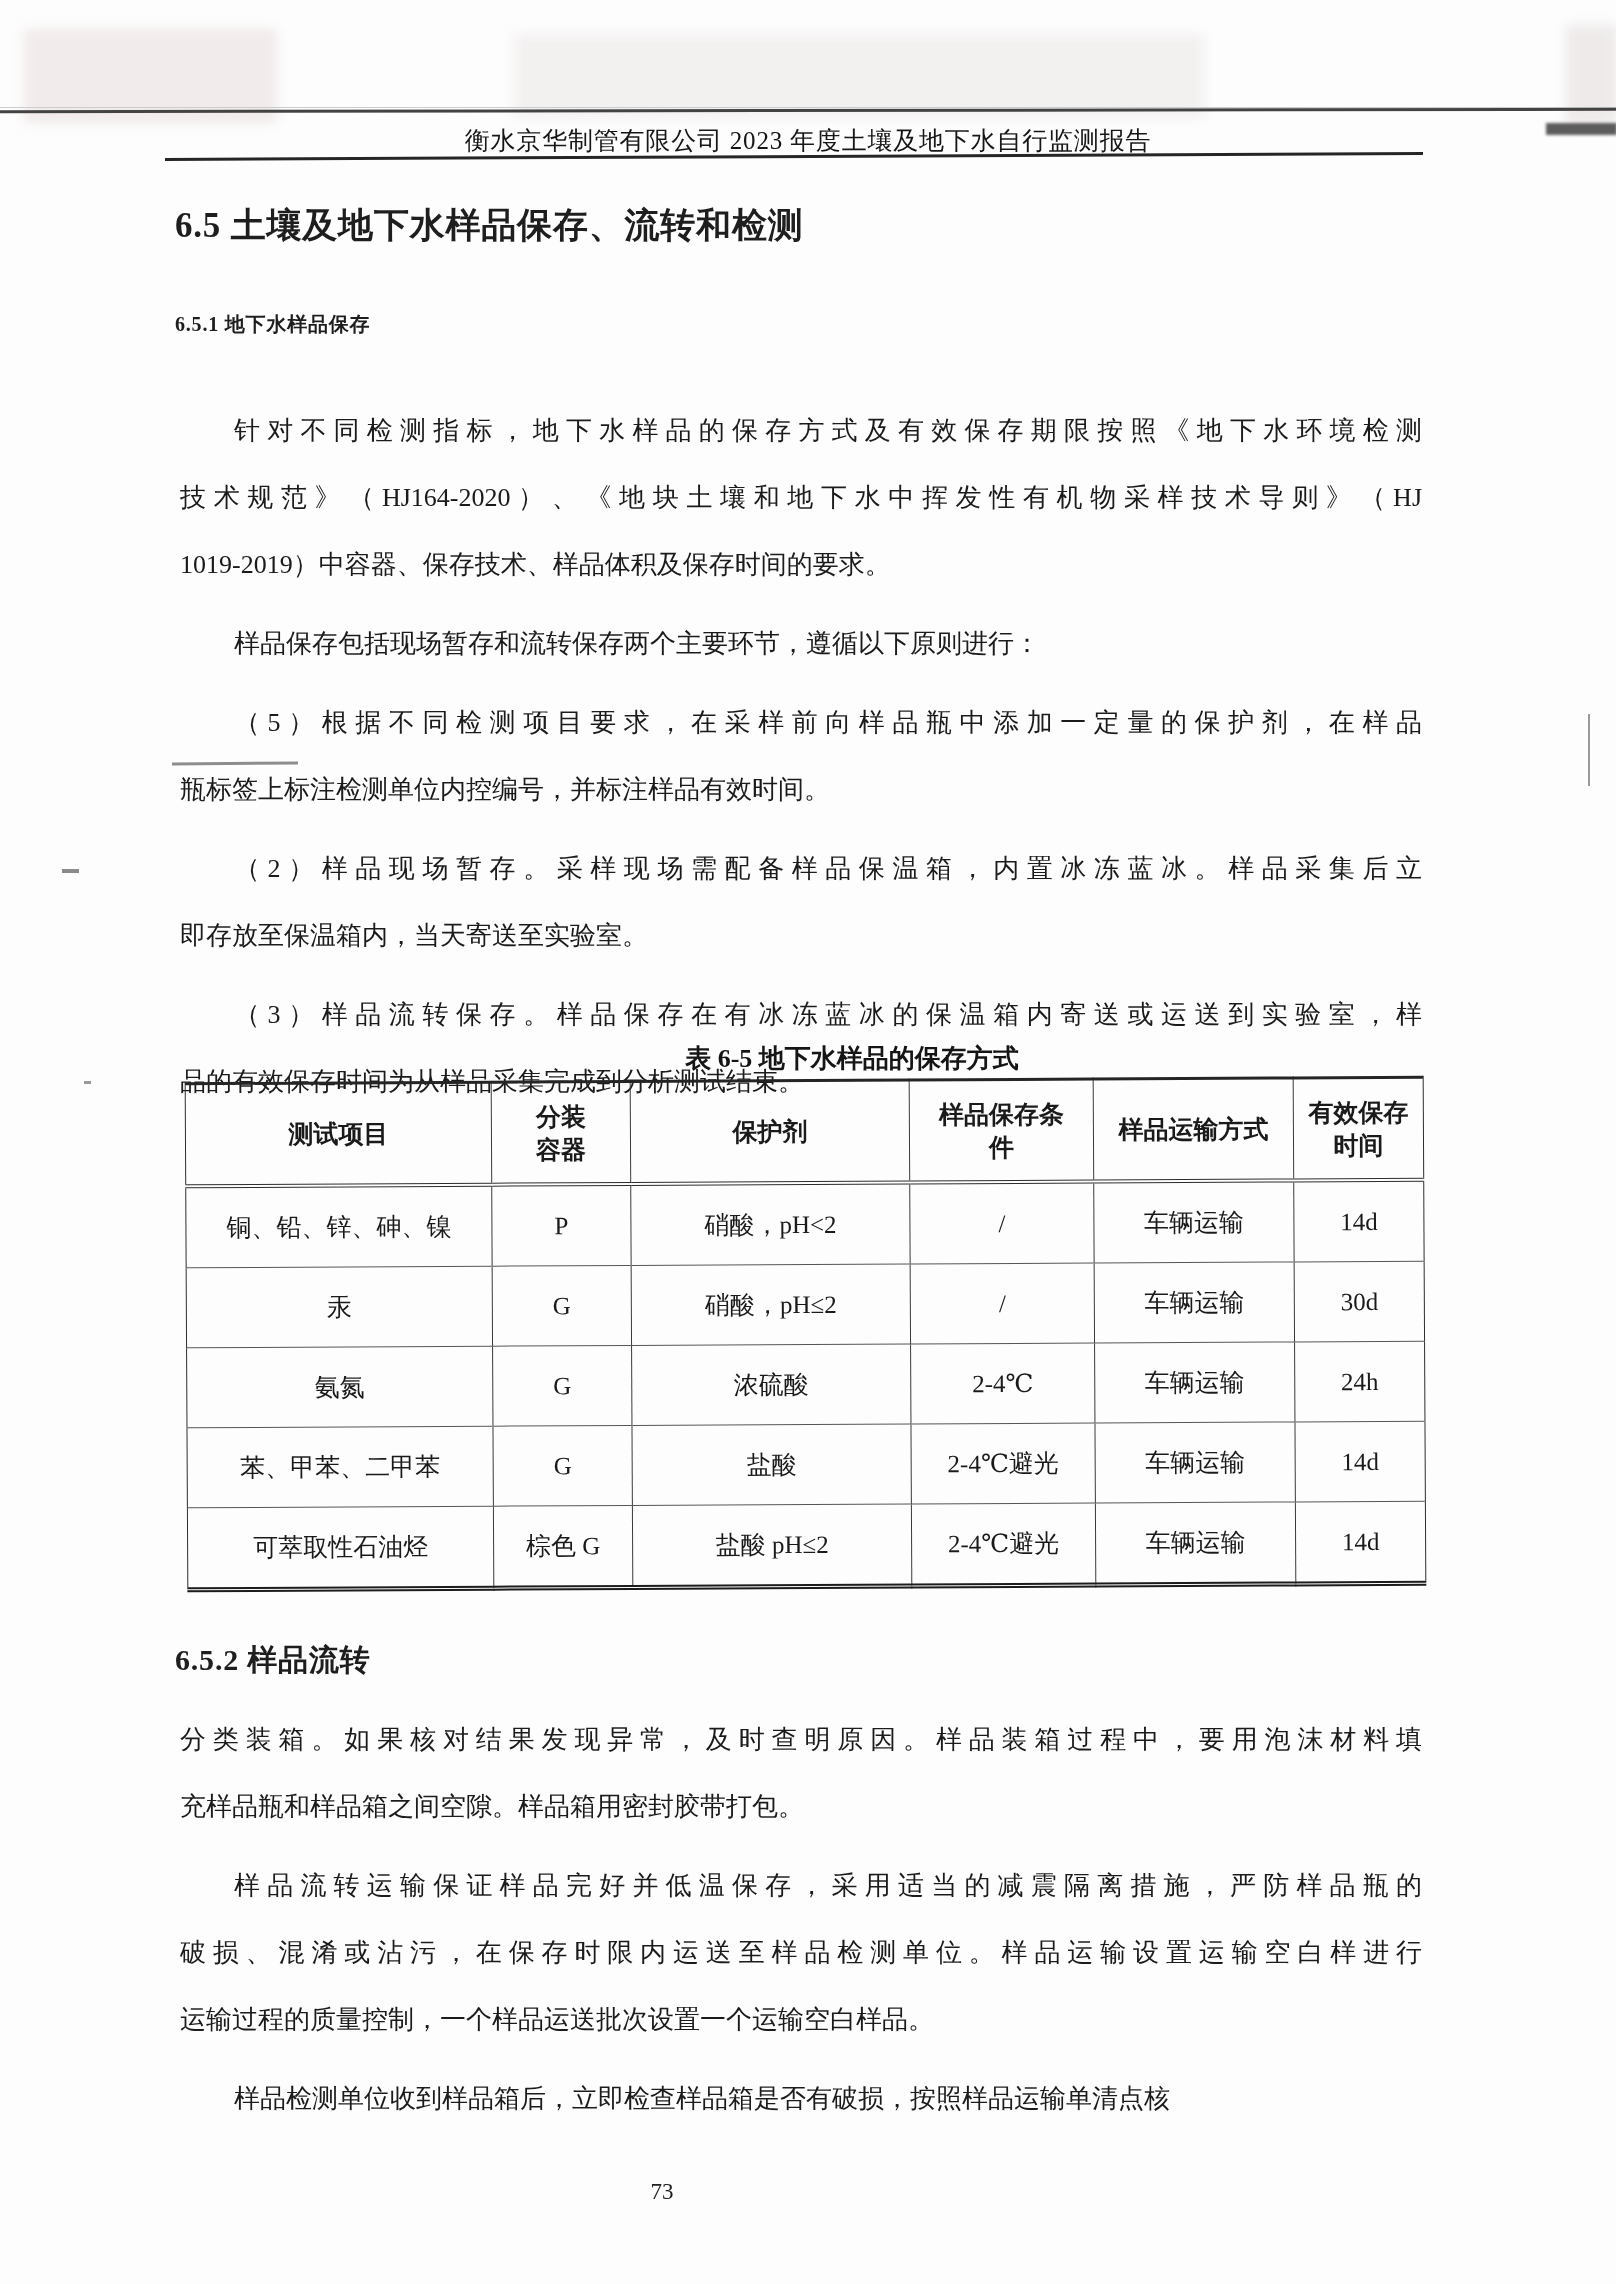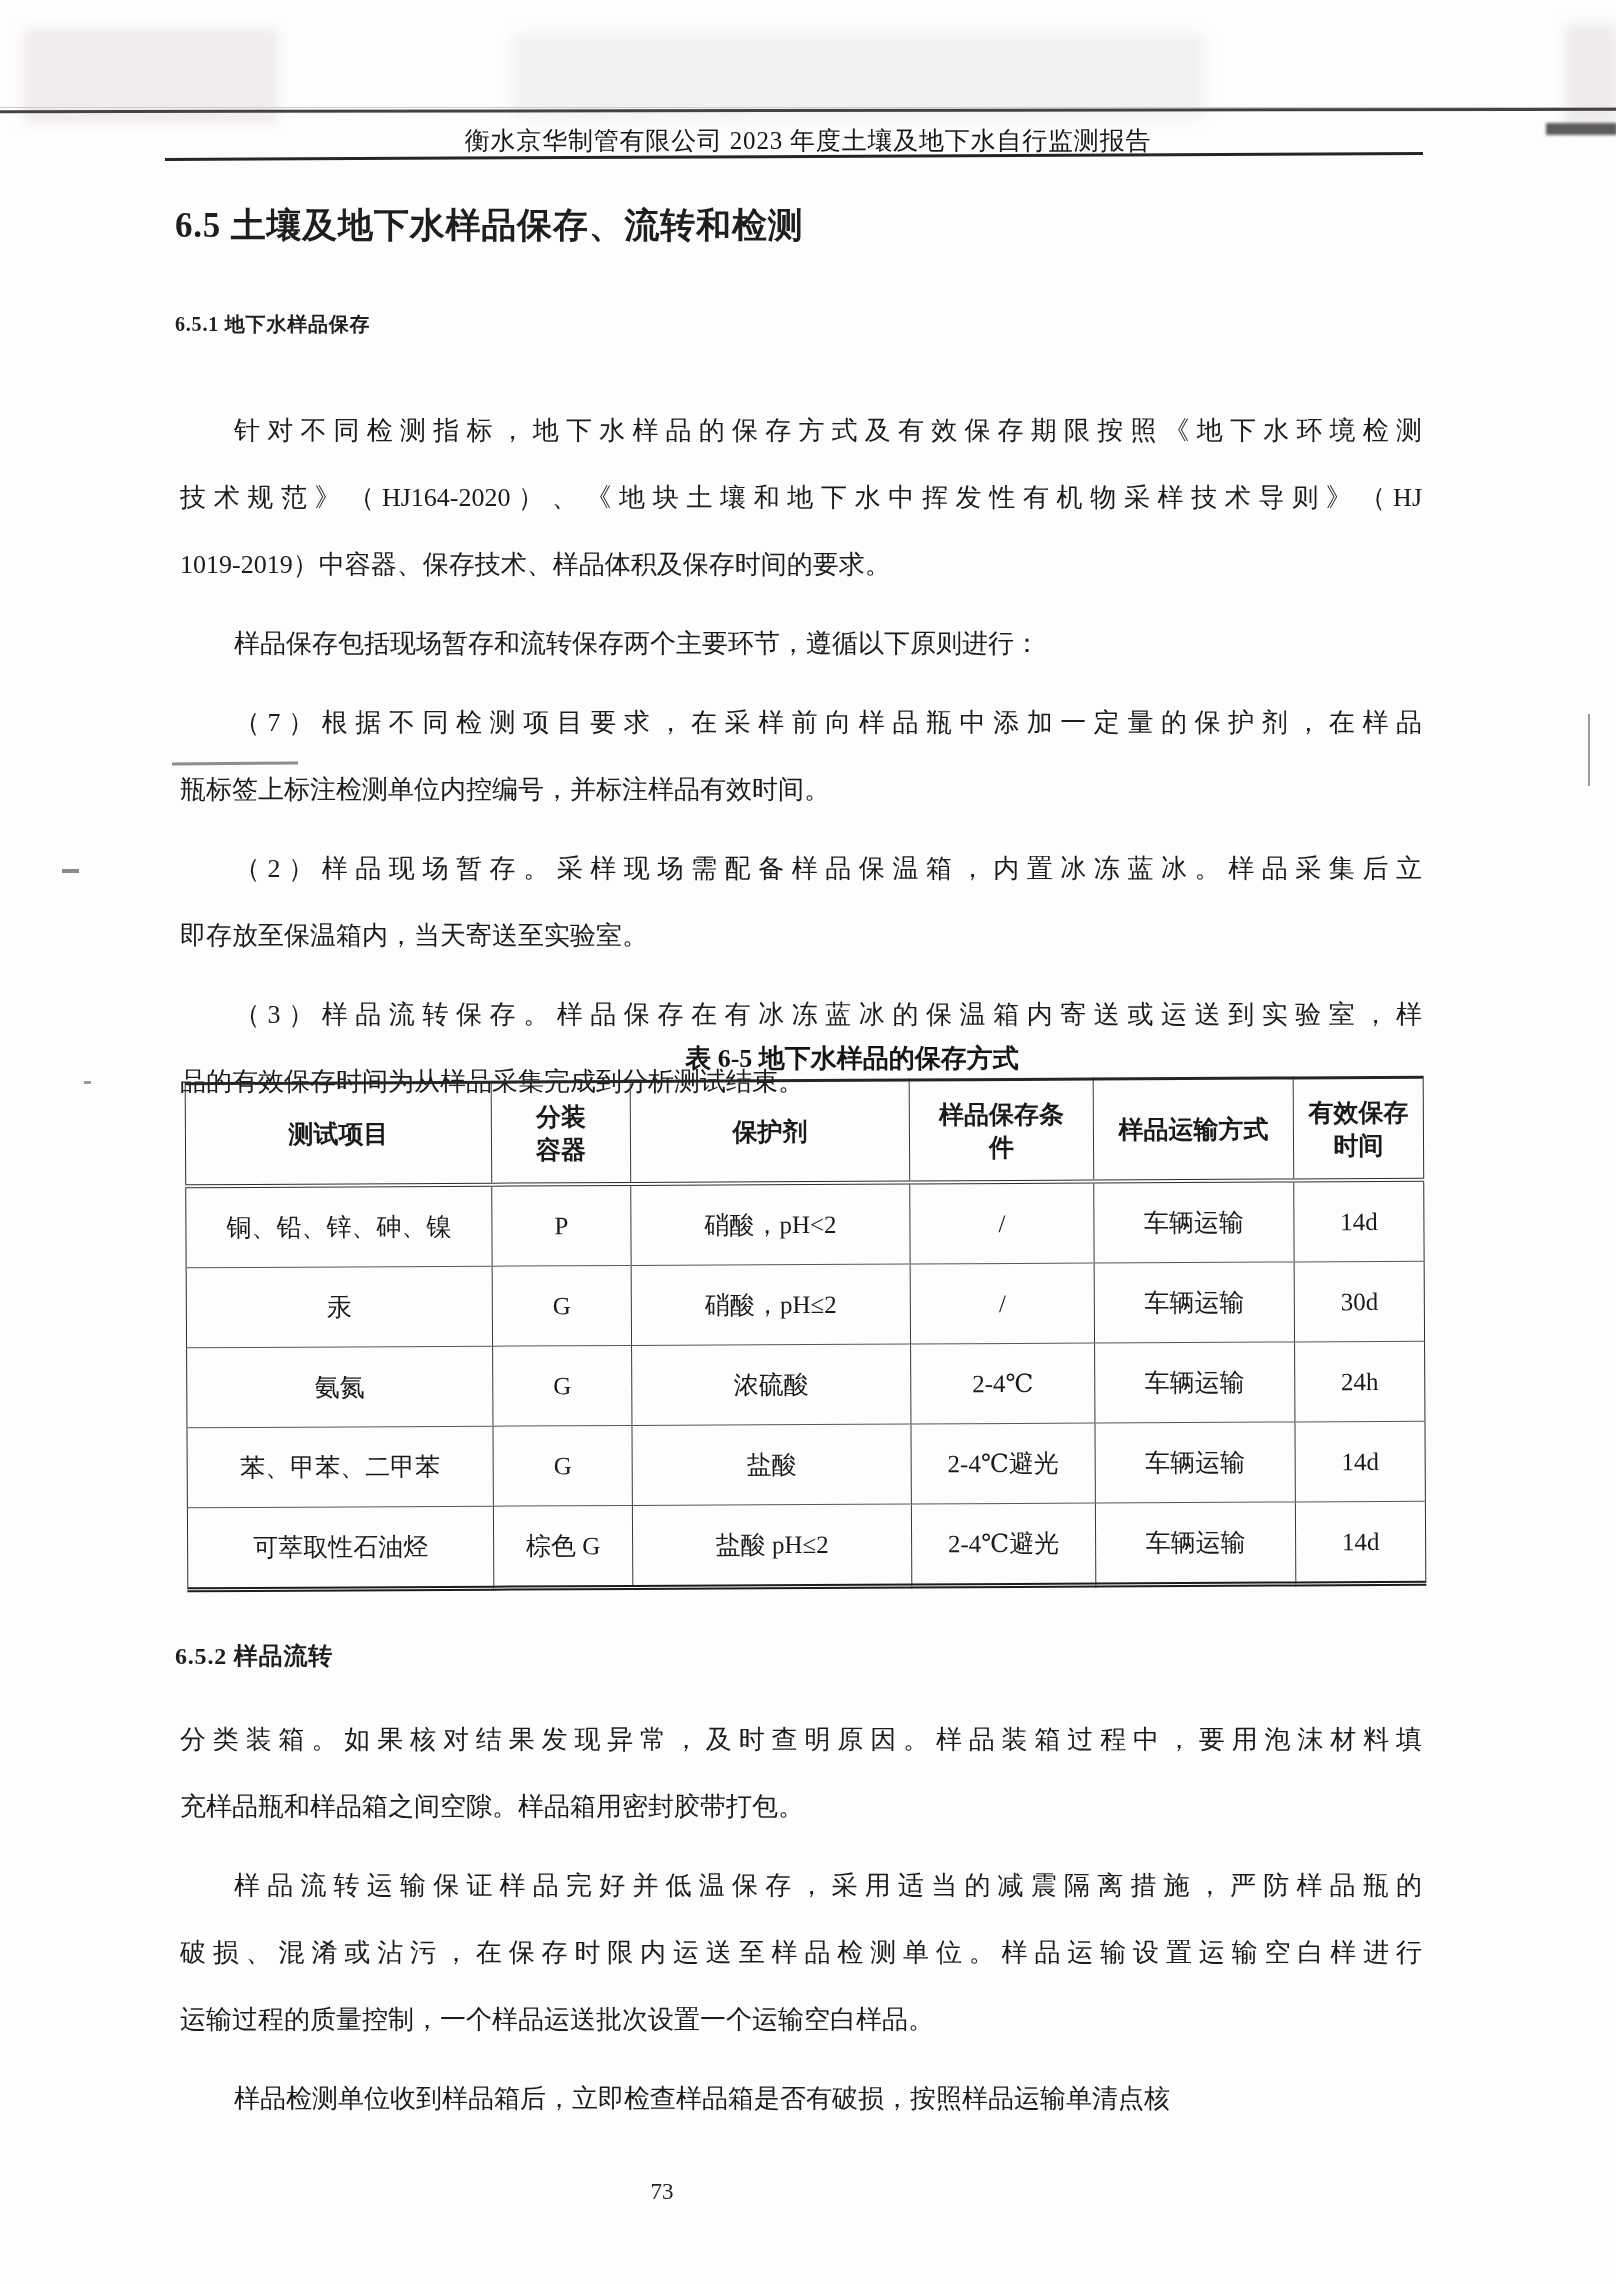--- a/index.html
+++ b/index.html
@@ -29,21 +29,21 @@
     position:absolute;left:0;top:124px;width:1616px;
     text-align:center;font-size:25px;letter-spacing:0.8px;color:#161616;
   }
   .header-underline{
     position:absolute;left:165px;top:155px;width:1258px;height:3.4px;
     background:#262626;transform:rotate(-0.27deg);transform-origin:center;
   }
   
   .h-65{position:absolute;left:175px;top:202px;font-size:35px;font-weight:bold;letter-spacing:0.8px;}
   .h-651{position:absolute;left:175px;top:311px;font-size:20px;font-weight:bold;letter-spacing:0.8px;}
-  .h-652{position:absolute;left:175px;top:1640px;font-size:24px;font-weight:bold;letter-spacing:0.8px;text-align:center;}
+  .h-652{position:absolute;left:175px;top:1640px;font-size:30px;font-weight:bold;letter-spacing:0.8px;text-align:center;}
   
   .body-block{position:absolute;left:168px;width:1266px;font-size:26px;line-height:67px;color:#1b1b1b;}
   .block-1{top:385px;}
   .block-2{top:1694px;}
   .para{margin:12px;}
   .line{text-align:justify;text-align-last:justify;white-space:nowrap;}
   .line.last{text-align-last:left;white-space:normal;}
   .line.first{text-indent:54px;}
   
   .table-caption{
@@ -98,21 +98,21 @@
   <div class="body-block block-1">
       <div class="para">
         <div class="line first">针对不同检测指标，地下水样品的保存方式及有效保存期限按照《地下水环境检测</div>
         <div class="line">技术规范》（HJ164-2020）、《地块土壤和地下水中挥发性有机物采样技术导则》（HJ</div>
         <div class="line last">1019-2019）中容器、保存技术、样品体积及保存时间的要求。</div>
       </div>
       <div class="para">
         <div class="line first last">样品保存包括现场暂存和流转保存两个主要环节，遵循以下原则进行：</div>
       </div>
       <div class="para">
-        <div class="line first">（7）根据不同检测项目要求，在采样前向样品瓶中添加一定量的保护剂，在样品</div>
+        <div class="line first">（5）根据不同检测项目要求，在采样前向样品瓶中添加一定量的保护剂，在样品</div>
         <div class="line last">瓶标签上标注检测单位内控编号，并标注样品有效时间。</div>
       </div>
       <div class="para">
         <div class="line first">（2）样品现场暂存。采样现场需配备样品保温箱，内置冰冻蓝冰。样品采集后立</div>
         <div class="line last">即存放至保温箱内，当天寄送至实验室。</div>
       </div>
       <div class="para">
         <div class="line first">（3）样品流转保存。样品保存在有冰冻蓝冰的保温箱内寄送或运送到实验室，样</div>
         <div class="line last">品的有效保存时间为从样品采集完成到分析测试结束。</div>
       </div>

